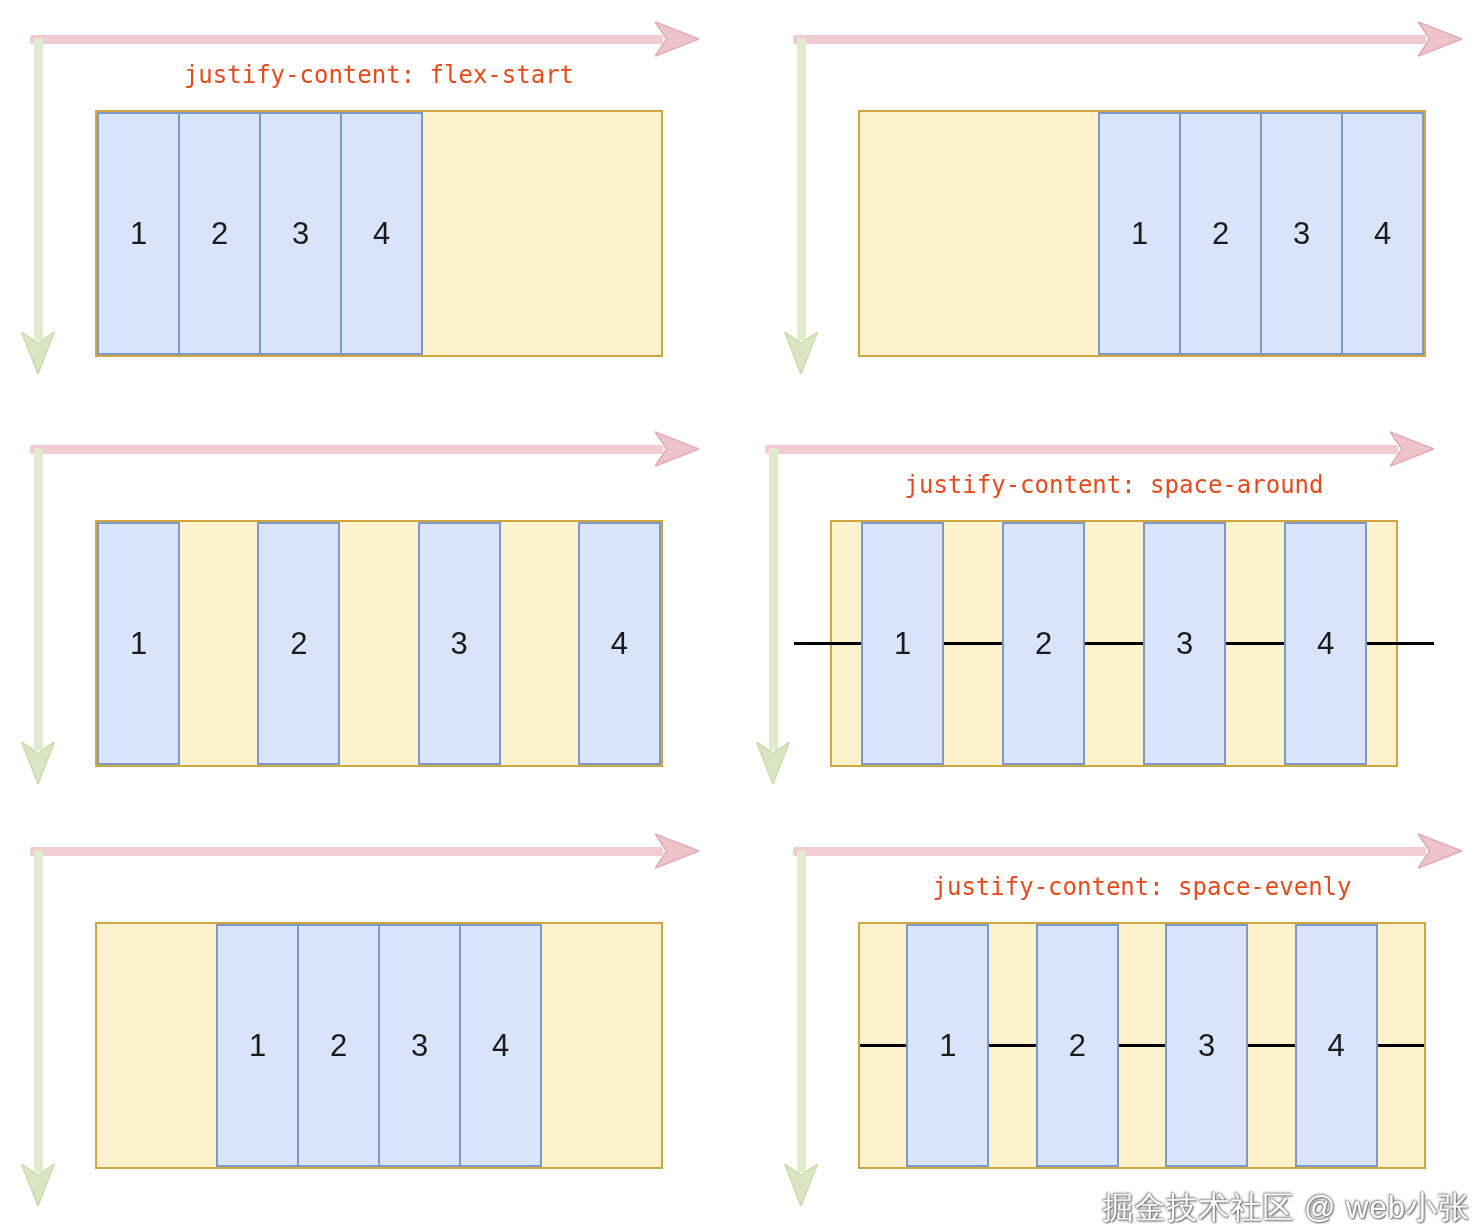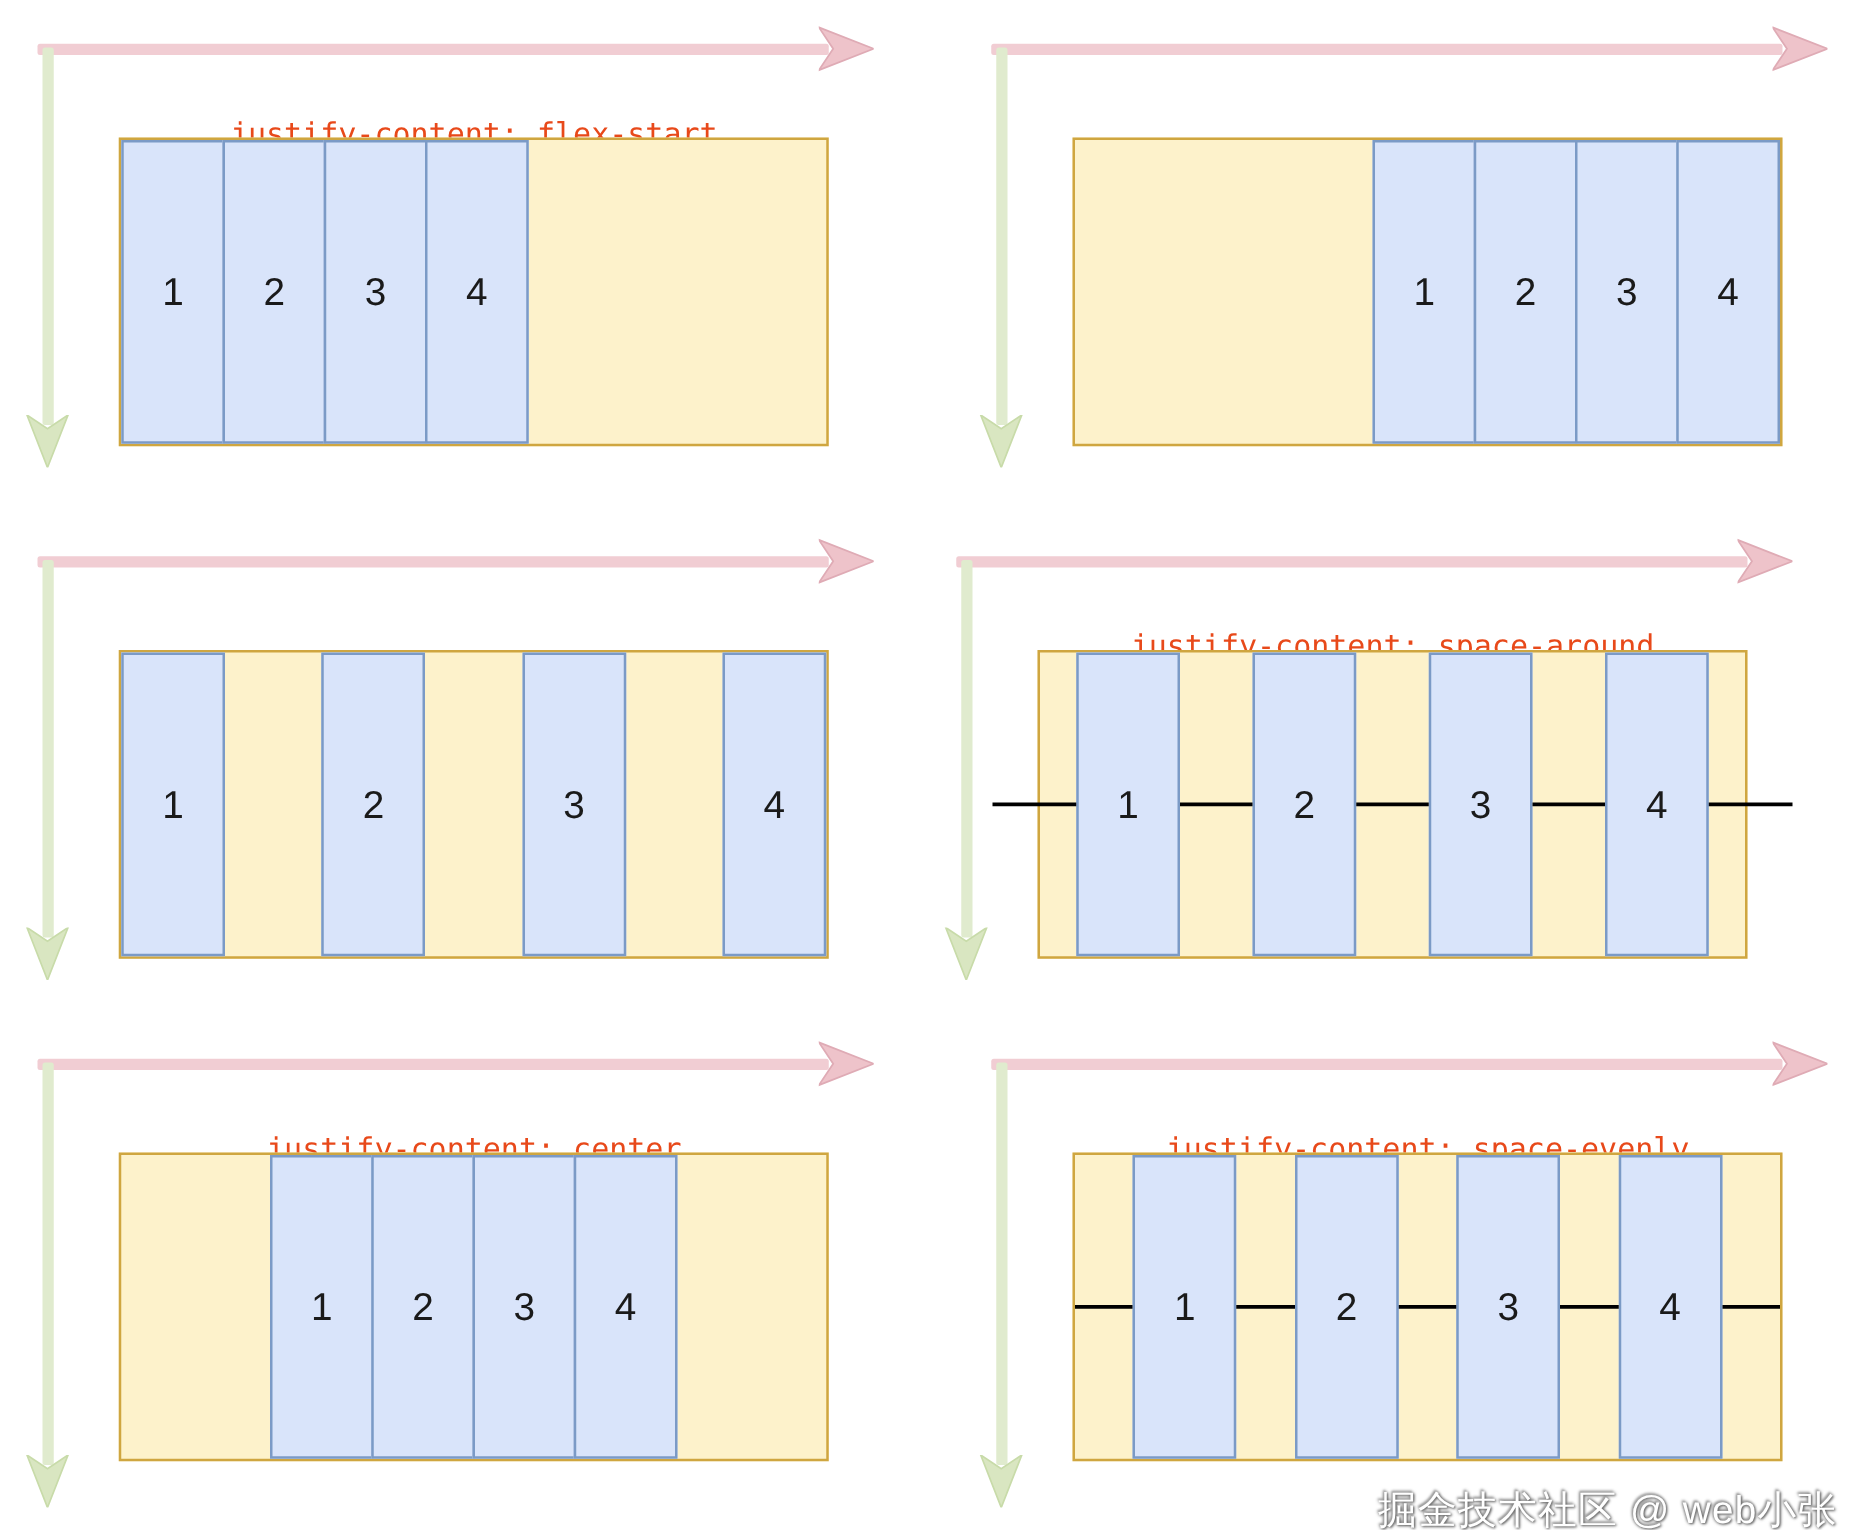--- a/index.html
+++ b/index.html
@@ -22,21 +22,21 @@
 
   
   .axis-y{position:absolute;left:31px;top:38px;display:flex;flex-direction:column;align-items:center;width:14px;}
   .vshaft{width:9px;height:302px;background:#e0ebce;border-radius:2px;}
   .vhead{width:38px;height:42px;margin-top:-8px;flex:none;}
   .vhead path{fill:#d9e6c1;stroke:#c8dba9;stroke-width:1.5;}
   #p4 .vshaft,#p5 .vshaft{height:322px;}
 
   .panel-title{position:absolute;top:61px;left:95px;width:568px;text-align:center;
     font-family:"DejaVu Sans Mono","Liberation Mono",monospace;font-size:24px;font-weight:500;
-    color:#e8491a;white-space:nowrap;margin-top:32px;}
+    color:#e8491a;white-space:nowrap;}
 
   .cbox{position:absolute;top:110px;left:95px;width:568px;height:247px;background:#fdf2cb;
     border:2px solid #cfa640;box-sizing:border-box;}
   .flexrow{display:flex;height:100%;position:relative;z-index:1;}
   .item{flex:none;width:83px;box-sizing:border-box;background:#d9e4fa;border:2px solid #7b9ac6;
     display:flex;align-items:center;justify-content:center;
     font-family:"Liberation Sans",sans-serif;font-size:31px;color:#1a1a1a;}
   .packed .item + .item{margin-left:-2px;}
 
   .jc-flex-start{justify-content:flex-start}
@@ -178,21 +178,20 @@
       <svg class="head" viewBox="0 0 46 40">
           <path d="M0,2 L46,20 L0,38 L12,20 Z"></path>
         </svg>
     </div>
     <div class="axis-y">
       <div class="vshaft"></div>
       <svg class="vhead" viewBox="0 0 40 46">
           <path d="M2,0 L20,46 L38,0 L20,12 Z"></path>
         </svg>
     </div>
-    <div class="panel-title">justify-content: center</div>
     <div class="cbox">
       <div class="flexrow jc-center packed">
         <div class="item">1</div>
         <div class="item">2</div>
         <div class="item">3</div>
         <div class="item">4</div>
       </div>
     </div>
   </div>
 

